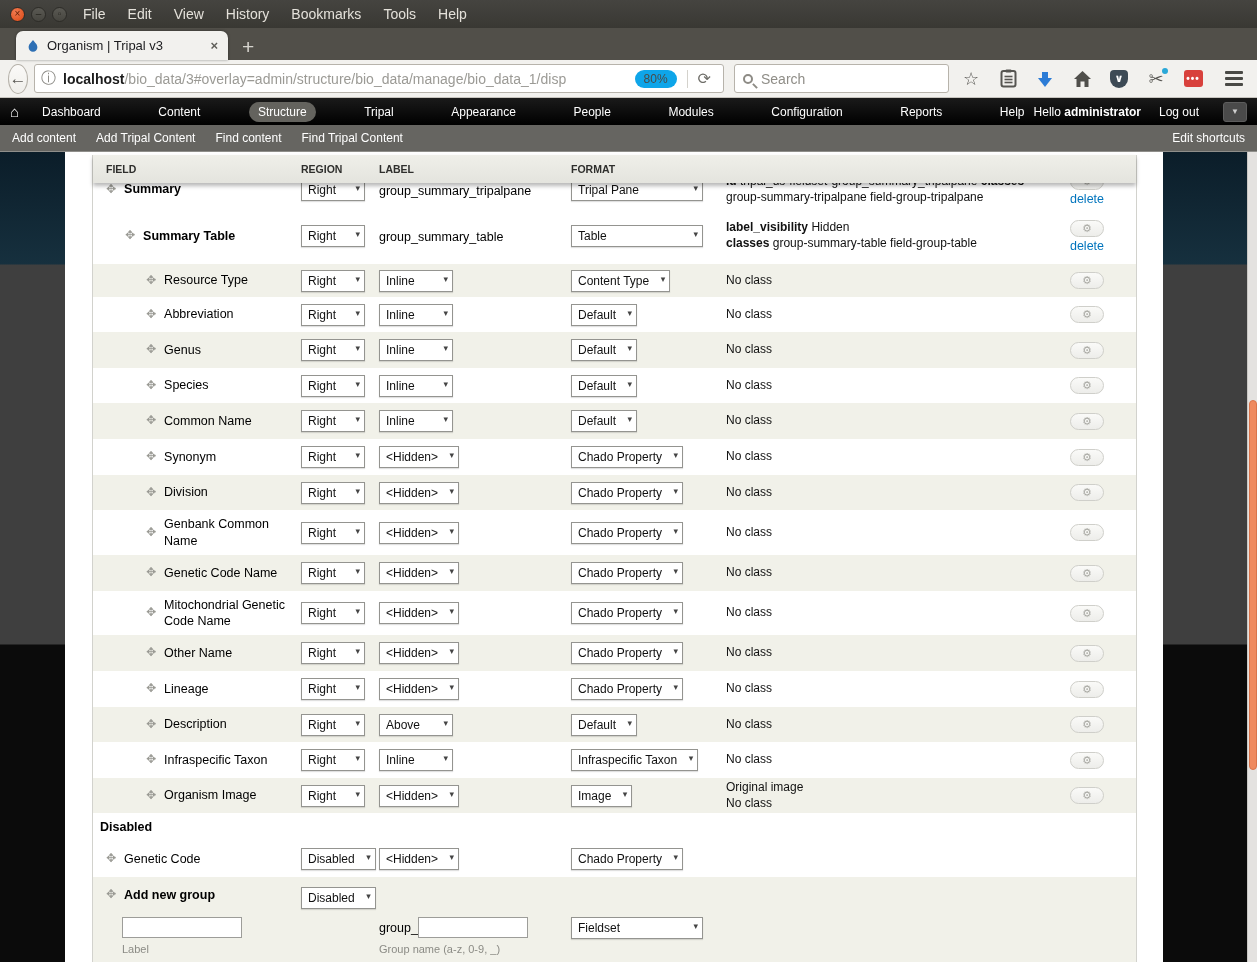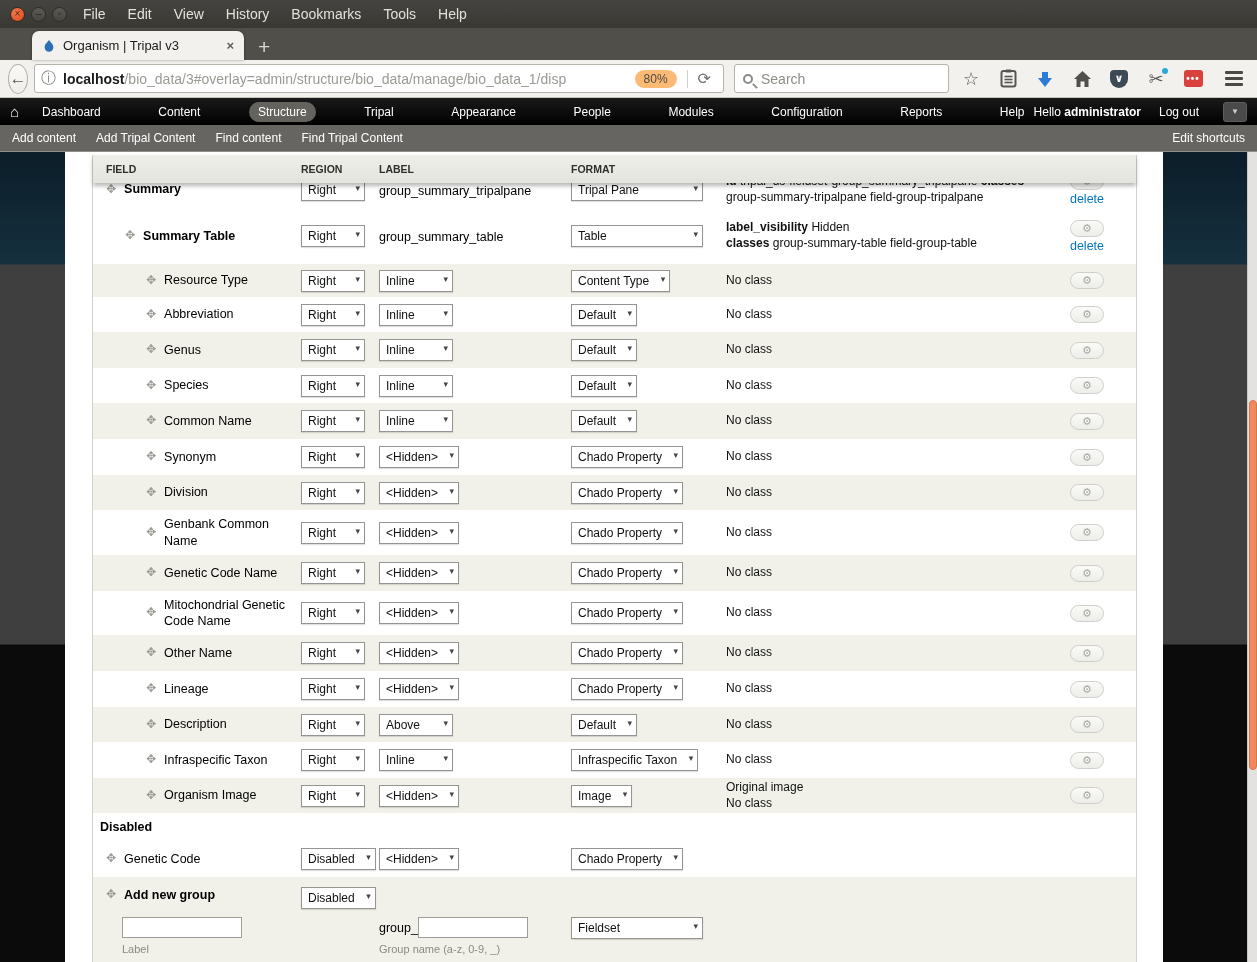--- a/index.html
+++ b/index.html
@@ -10,39 +10,39 @@
   .titlebar { height:28px; background:linear-gradient(#454440,#393833); display:flex; align-items:center; padding:0 10px; }
   .winbtns { display:flex; gap:6px; margin-right:16px; }
   .winbtn { width:15px; height:15px; border-radius:50%; display:flex; align-items:center; justify-content:center;
             font-size:10px; line-height:1; color:#3b2b20; border:1px solid #2c2b27; }
   .winbtn.close { background:radial-gradient(circle at 35% 30%, #f07a50,#dd4814); color:#5e1f07; }
   .winbtn.min, .winbtn.max { background:linear-gradient(#5a5953,#474640); color:#26251f; }
   .menubar { display:flex; gap:22px; }
   .menubar .mitem { color:#e4e1da; font-size:14px; cursor:default; }
 
   
-  .tabbar { height:32px; background:#514f49; display:flex; align-items:flex-end; padding-left:32px; position:relative; }
+  .tabbar { height:32px; background:#514f49; display:flex; align-items:flex-end; padding-left:16px; position:relative; }
   .tab { height:29px; width:212px; background:#f2f1ee; border-radius:7px 7px 0 0; display:flex; align-items:center;
          padding:0 8px 0 10px; box-shadow:0 0 3px rgba(0,0,0,.4); }
   .tab-title { font-size:13px; color:#1b1b1e; flex:1; margin-left:7px; white-space:nowrap; overflow:hidden; }
   .tab-close { color:#5f5e59; font-size:13px; font-weight:bold; padding:0 2px; }
   .newtab { color:#d6d4ce; font-size:21px; line-height:26px; padding:0 14px; }
 
   
   .navbar { height:38px; background:#f2f1ee; border-bottom:1px solid #c7c4be; display:flex; align-items:center; padding:0 8px; }
   .backbtn { width:30px; height:30px; border-radius:50%; border:1px solid #b5b1a9; background:linear-gradient(#fbfaf8,#efeeea);
              color:#5a5955; font-size:17px; display:flex; align-items:center; justify-content:center; margin-right:6px; }
   .urlbar { position:relative; flex:0 0 690px; height:29px; background:#fff; border:1px solid #b7b3ab; border-radius:3px;
             display:flex; align-items:center; padding:0 6px; }
   .info-ic { color:#8b8a85; font-size:15px; margin-right:7px; }
   .urltext { font-size:14px; white-space:nowrap; overflow:hidden; flex:1; position:relative; }
   .urlhost { color:#1c1c1c; font-weight:bold; }
   .urlpath { color:#9b9a95; }
   .urlfade { position:absolute; right:0; top:0; bottom:0; width:60px; background:linear-gradient(to right, rgba(255,255,255,0), #fff); }
-  .zoombadge { background:#fdba74; border-radius:9px; font-size:12px; color:#4a4a46; padding:2px 9px; margin:0 6px; }
+  .zoombadge { background:#0ea5e9; border-radius:9px; font-size:12px; color:#4a4a46; padding:2px 9px; margin:0 6px; }
   .urldiv { width:1px; height:18px; background:#d4d2cc; margin:0 4px; }
   .reload { color:#6e6d68; font-size:16px; padding:0 6px; }
   .searchbox { flex:0 0 215px; height:29px; background:#fff; border:1px solid #b7b3ab; border-radius:3px;
                display:flex; align-items:center; padding:0 8px; margin-left:10px; }
   .mag { width:10px; height:10px; border:2px solid #8d8b85; border-radius:50%; position:relative; margin-right:8px; }
   .mag::after { content:""; position:absolute; width:2px; height:6px; background:#8d8b85; transform:rotate(-45deg); left:9px; top:7px; }
   .search-ph { color:#8f8d87; font-size:14px; }
   .navicons { display:flex; align-items:center; margin-left:12px; gap:17px; }
   .nico { width:20px; height:20px; display:flex; align-items:center; justify-content:center; font-size:18px; color:#575652; }
   .dl-arrow { width:0; height:0; border-left:7px solid transparent; border-right:7px solid transparent; border-top:9px solid #2c7cd6; position:relative; }

